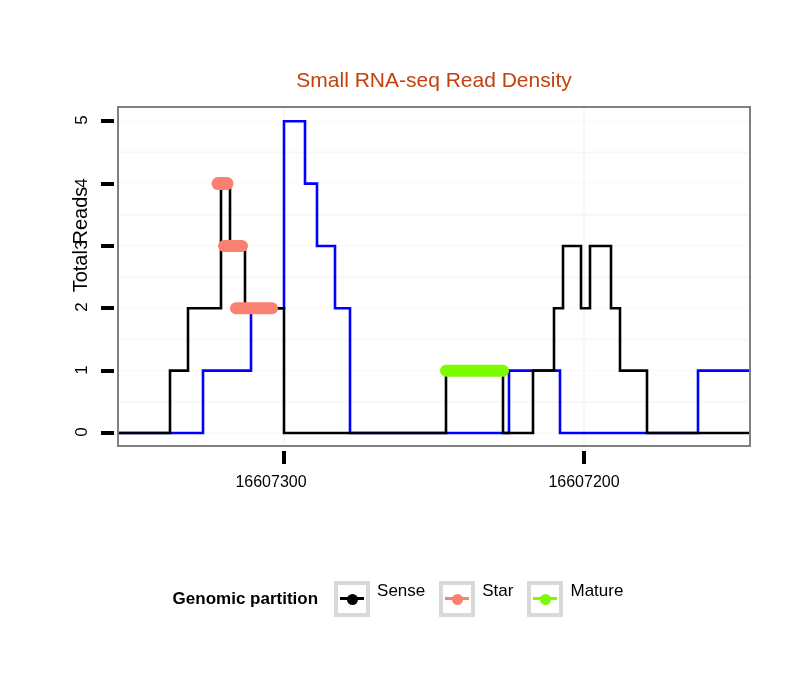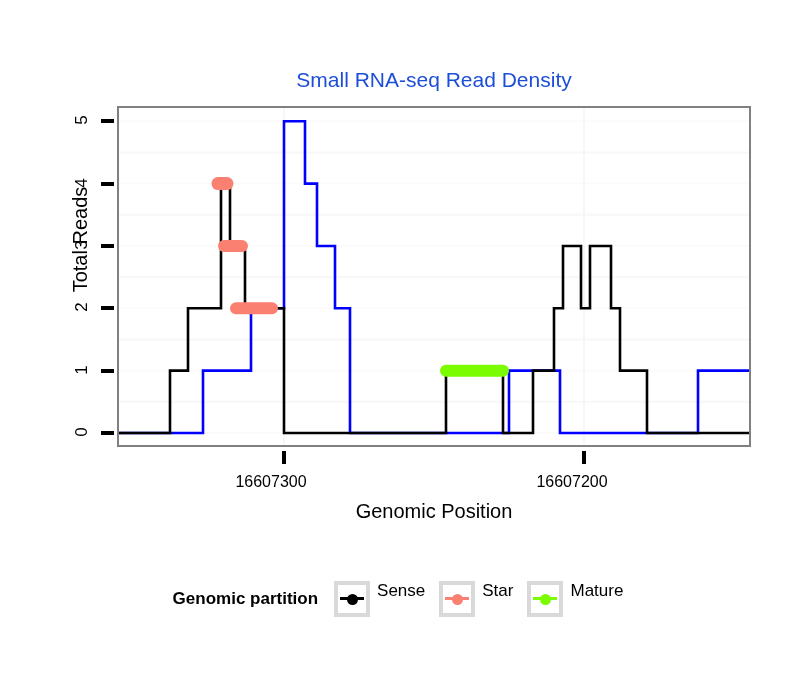--- a/index.html
+++ b/index.html
@@ -24,21 +24,21 @@
   }
 
   
   #chart-title {
     position: absolute;
     left: 117px;
     top: 68px;
     width: 634px;
     text-align: center;
     font-size: 21px;
-    color: #1d4ed8;
+    color: #c2410c;
     white-space: nowrap;
   }
 
   
   #plot-panel {
     position: absolute;
     left: 117px;
     top: 106px;
     width: 634px;
     height: 341px;
@@ -213,24 +213,23 @@
           <line x1="117" x2="153" y1="200.31" y2="200.31" stroke="#fa8072" stroke-width="12" stroke-linecap="round" vector-effect="non-scaling-stroke"></line>
           <line x1="327" x2="384.00000000000006" y1="262.655" y2="262.655" stroke="#7cfc00" stroke-width="12" stroke-linecap="round" vector-effect="non-scaling-stroke"></line>
         </g>
     </svg>
   </div>
 
   <div id="x-axis">
       <div class="x-tick-mark" style="left: 282px;"></div>
       <div class="x-tick-label" style="left: 271px;">16607300</div>
       <div class="x-tick-mark" style="left: 582px;"></div>
-      <div class="x-tick-label" style="left: 572px;">16607200</div>
+      <div class="x-tick-label" style="left: 584px;">16607200</div>
     </div>
 
-  <div id="x-axis-title">Genomic Position</div>
 
   <div id="legend">
     <div id="legend-title">Genomic partition</div>
     <div id="legend-entries" style="display:flex;align-items:center;">
         <div class="legend-entry">
           <div class="legend-key">
             <div class="key-line" style="background: rgb(0, 0, 0);"></div>
             <div class="key-dot" style="background: rgb(0, 0, 0);"></div>
           </div>
           <div class="legend-label">Sense</div>

